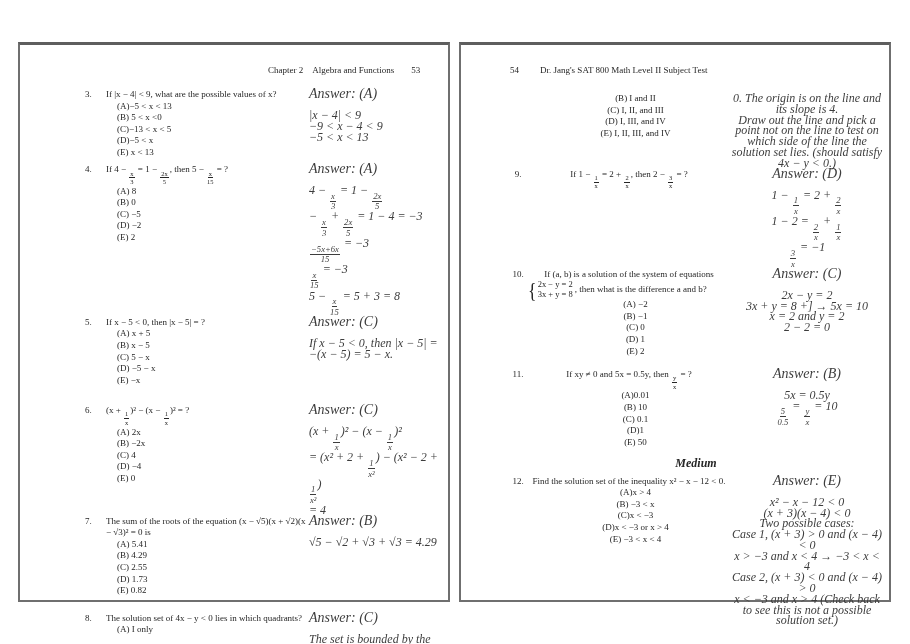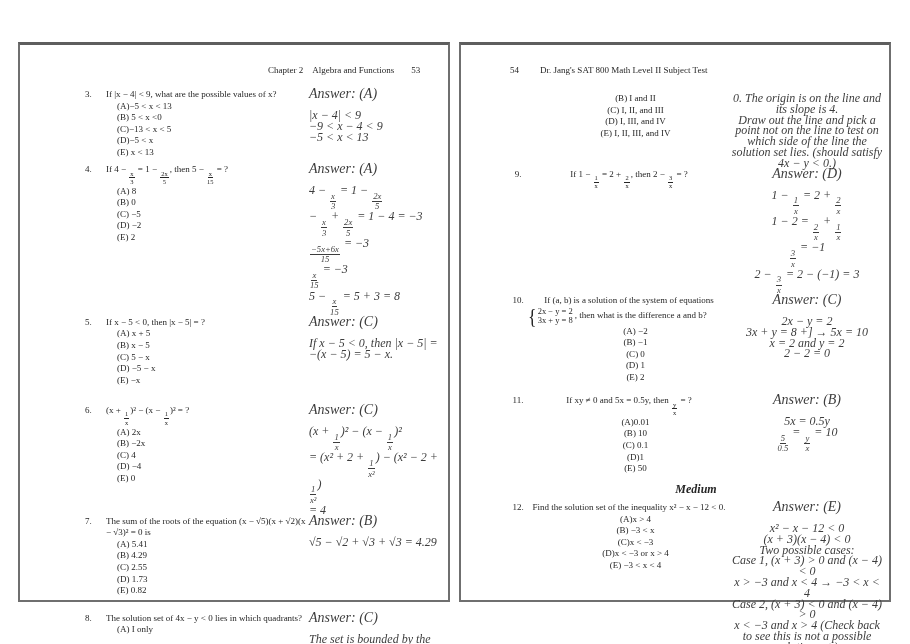--- a/index.html
+++ b/index.html
@@ -323,24 +323,20 @@
                   <span class="num">2</span>
                   <span class="den">x</span>
                 </span> + <span class="frac">
                   <span class="num">1</span>
                   <span class="den">x</span>
                 </span></div>
               <div class="sol-line"><span class="frac">
                   <span class="num">3</span>
                   <span class="den">x</span>
                 </span> = −1</div>
-              <div class="sol-line">2 − <span class="frac">
-                  <span class="num">3</span>
-                  <span class="den">x</span>
-                </span> = 2 − (−1) = 3</div>
             </div>
           </div>
         </div>
         <div class="q-row">
           <div class="q-main">
             <div class="q-head">
               <span class="q-num">10.</span>
               <div class="q-text">
                 <span class="q-text-line">If (a, b) is a solution of the system of equations</span>
                 <div class="system-line">

